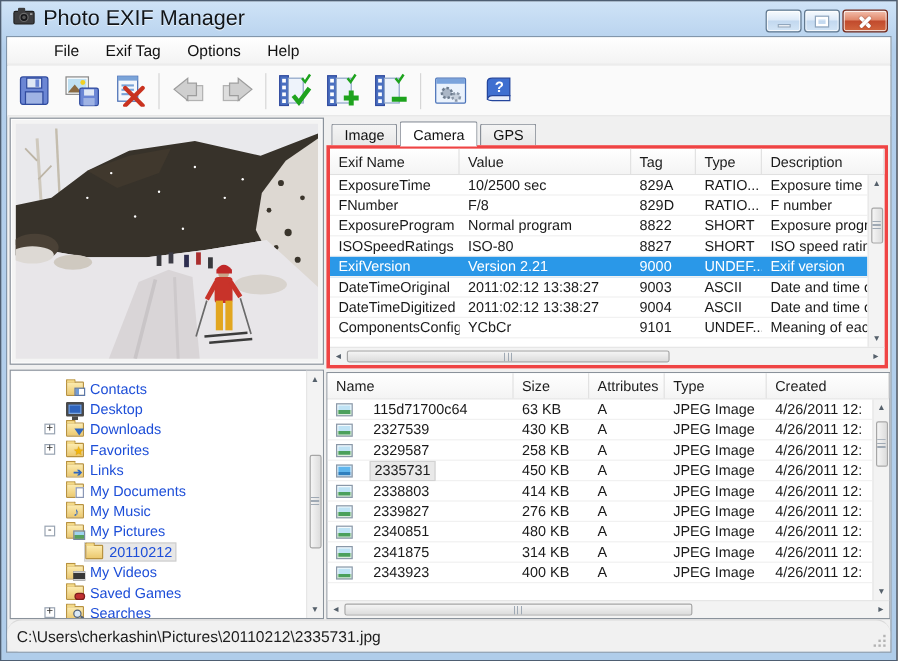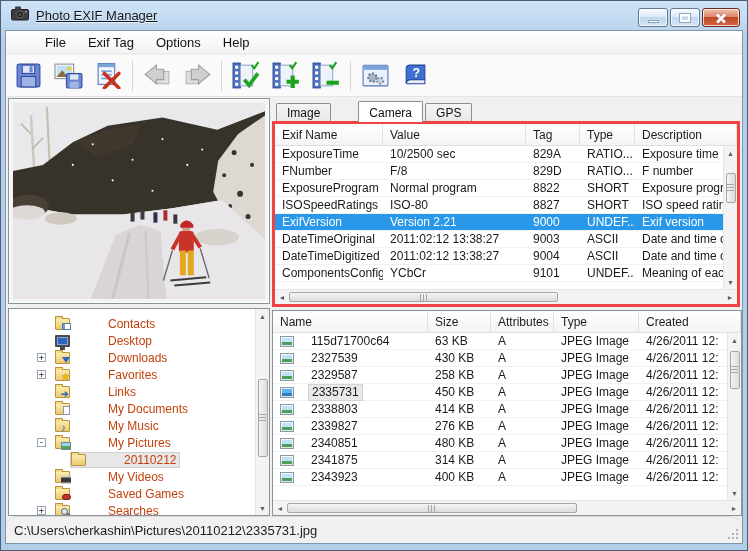--- a/index.html
+++ b/index.html
@@ -1,20 +1,20 @@
 <!DOCTYPE html>
 <html><head>
 <meta charset="utf-8">
 <style>
   html,body{margin:0;padding:0;background:#7a7a7a;font-family:"Liberation Sans",sans-serif;}
   *{box-sizing:border-box;}
   .window{width:748px;height:551px;border:1px solid #4e5e72;background:linear-gradient(180deg,#cfe3f7,#b3cfec 40px,#b0cdea);padding:0 4px 6px 4px;position:relative;box-shadow:0 2px 8px rgba(0,0,0,.4);}
   
   .titlebar{height:29px;display:flex;align-items:center;padding-left:6px;position:relative;}
-  .title-text{font-size:13px;color:#101418;margin-left:7px;text-shadow:0 1px 0 rgba(255,255,255,.7);text-decoration:underline;}
+  .title-text{font-size:18px;color:#101418;margin-left:7px;text-shadow:0 1px 0 rgba(255,255,255,.7);}
   .winbtns{position:absolute;right:3px;top:7px;display:flex;}
   .wbtn{width:30px;height:19px;border:1px solid #62798f;border-radius:3px;margin-left:2px;display:flex;align-items:center;justify-content:center;background:linear-gradient(180deg,#f7fbfe,#ddeaf8 45%,#c2d8ef 50%,#d3e5f6);box-shadow:inset 0 0 0 1px rgba(255,255,255,.75);position:relative;}
   .wbtn.close{width:38px;background:linear-gradient(180deg,#f3c0ae,#e0876a 45%,#c14a2d 50%,#d2663e);border-color:#73281a;}
   .g-min{width:11px;height:3px;background:#fff;border:1px solid #90a6bd;margin-top:7px;}
   .g-max{width:10px;height:8px;border:2px solid #fff;outline:1px solid #90a6bd;background:transparent;}
   .g-x{width:14px;height:14px;position:relative;}
   .g-x::before,.g-x::after{content:"";position:absolute;left:1px;top:6px;width:12px;height:2.6px;background:#fff;border-radius:1px;box-shadow:0 0 1px #7c2d1e;}
   .g-x::before{transform:rotate(45deg);}
   .g-x::after{transform:rotate(-45deg);}
   
@@ -24,21 +24,21 @@
   .toolbar{position:absolute;left:0;top:24px;right:0;height:42px;background:#fafafa;display:flex;align-items:center;padding-left:2px;border-bottom:1px solid #e4e4e4;}
   .tbtn{width:40px;height:38px;display:flex;align-items:center;justify-content:center;}
   .tsep{width:1px;height:30px;background:#d6d6d6;margin:0 4px;}
   
   .panel{position:absolute;background:#fff;border:1px solid #8a929b;box-shadow:inset 0 0 0 1px #fdfdfd;}
   .preview{left:2px;top:67px;width:262px;height:206px;padding:4px;background:#f4f4f4;}
   .preview svg{display:block;width:100%;height:100%;}
   .tabarea{position:absolute;left:266px;top:68px;width:470px;height:208px;}
   .tabs{display:flex;align-items:flex-end;height:22px;padding-left:4px;position:relative;z-index:2;}
   .tab{font-size:12px;color:#111;border:1px solid #898f98;border-bottom:none;border-radius:2px 2px 0 0;background:linear-gradient(#f4f4f4,#e8e8e8);padding:2px 10px 2px;height:18px;margin-right:2px;}
-  .tab.active{background:#fff;height:21px;margin-bottom:-1px;padding-top:4px;font-size:12px;margin-left:25px;}
+  .tab.active{background:#fff;height:21px;margin-bottom:-1px;padding-top:4px;font-size:12px;}
   .gridbox{position:absolute;left:0;top:22px;right:2px;bottom:0;background:#fff;border:3px solid #ef4444;display:flex;flex-direction:column;}
   .ghdr{display:grid;height:22px;background:linear-gradient(#ffffff,#f4f4f4);border-bottom:1px solid #e0e0e0;flex:none;}
   .ghdr .hcell{font-size:12px;color:#1c1c1c;padding:4px 0 0 7px;border-right:1px solid #e2e2e2;overflow:hidden;white-space:nowrap;}
   .gbody{flex:1;display:flex;min-height:0;}
   .growsarea{flex:1;overflow:hidden;background:#fff;}
   .grow{display:grid;height:17px;border-bottom:1px solid #f1f1f1;align-items:center;}
   .grow .cell{font-size:12px;color:#1a1a1a;padding-left:7px;overflow:hidden;white-space:nowrap;}
   .grow.sel{background:#2a98e8;}
   .grow.sel .cell{color:#fff;}
   .ecols{grid-template-columns:108px 143px 54px 55px 1fr;}
@@ -60,21 +60,21 @@
   .up::before{content:"▲";} .down::before{content:"▼";} .left::before{content:"◄";} .right::before{content:"►";}
   
   .treepanel{left:2px;top:277px;width:262px;height:208px;display:flex;}
   .treelist{flex:1;padding-top:6px;overflow:hidden;}
   .titem{display:flex;align-items:center;height:17px;}
   .exp{flex:none;width:9px;height:9px;margin-left:28px;border:1px solid #99a4b2;background:#fff;font-size:9px;line-height:7px;text-align:center;color:#333;font-family:"DejaVu Sans Mono",monospace;}
   .exp.none{visibility:hidden;}
   .tin{display:flex;align-items:center;margin-left:8px;padding:1px 3px 1px 1px;gap:5px;}
   .tin.sel{background:#e7e7e7;border:1px solid #d0d0d0;padding:0 2px 0 0;}
   .lvl2 .exp{margin-left:44px;}
-  .tlabel{font-size:12px;color:#c2410c;white-space:nowrap;margin-left:33px;}
+  .tlabel{font-size:12px;color:#1d4ed8;white-space:nowrap;}
   .ficon{flex:none;width:15px;height:12px;position:relative;background:linear-gradient(#fcebaf,#ecc96f);border:1px solid #b8923f;border-radius:1px;}
   .ficon::before{content:"";position:absolute;top:-3px;left:-1px;width:6px;height:2px;background:#f3d987;border:1px solid #b8923f;border-bottom:none;border-radius:1px 1px 0 0;}
   .ov{position:absolute;right:-2px;bottom:-2px;width:10px;height:10px;font-size:10px;line-height:10px;}
   .ov-card{width:9px;height:7px;background:linear-gradient(90deg,#6f9ad8 35%,#fff 35%);border:1px solid #5c77a8;bottom:-1px;}
   .ov-down::before{content:"";position:absolute;left:1px;top:2px;border:4px solid transparent;border-top:6px solid #2f66c0;}
   .ov-star::before{content:"★";color:#f2b50c;text-shadow:0 0 1px #b57d00;}
   .ov-link::before{content:"➔";color:#2f66c0;font-weight:bold;font-size:9px;}
   .ov-doc{width:7px;height:9px;background:#fff;border:1px solid #8a97b5;bottom:-1px;right:-1px;}
   .ov-note::before{content:"♪";color:#2f66c0;font-weight:bold;}
   .ov-pic{width:10px;height:8px;border:1px solid #77889f;background:linear-gradient(#9fd3f0 50%,#56a05c 50%);}

